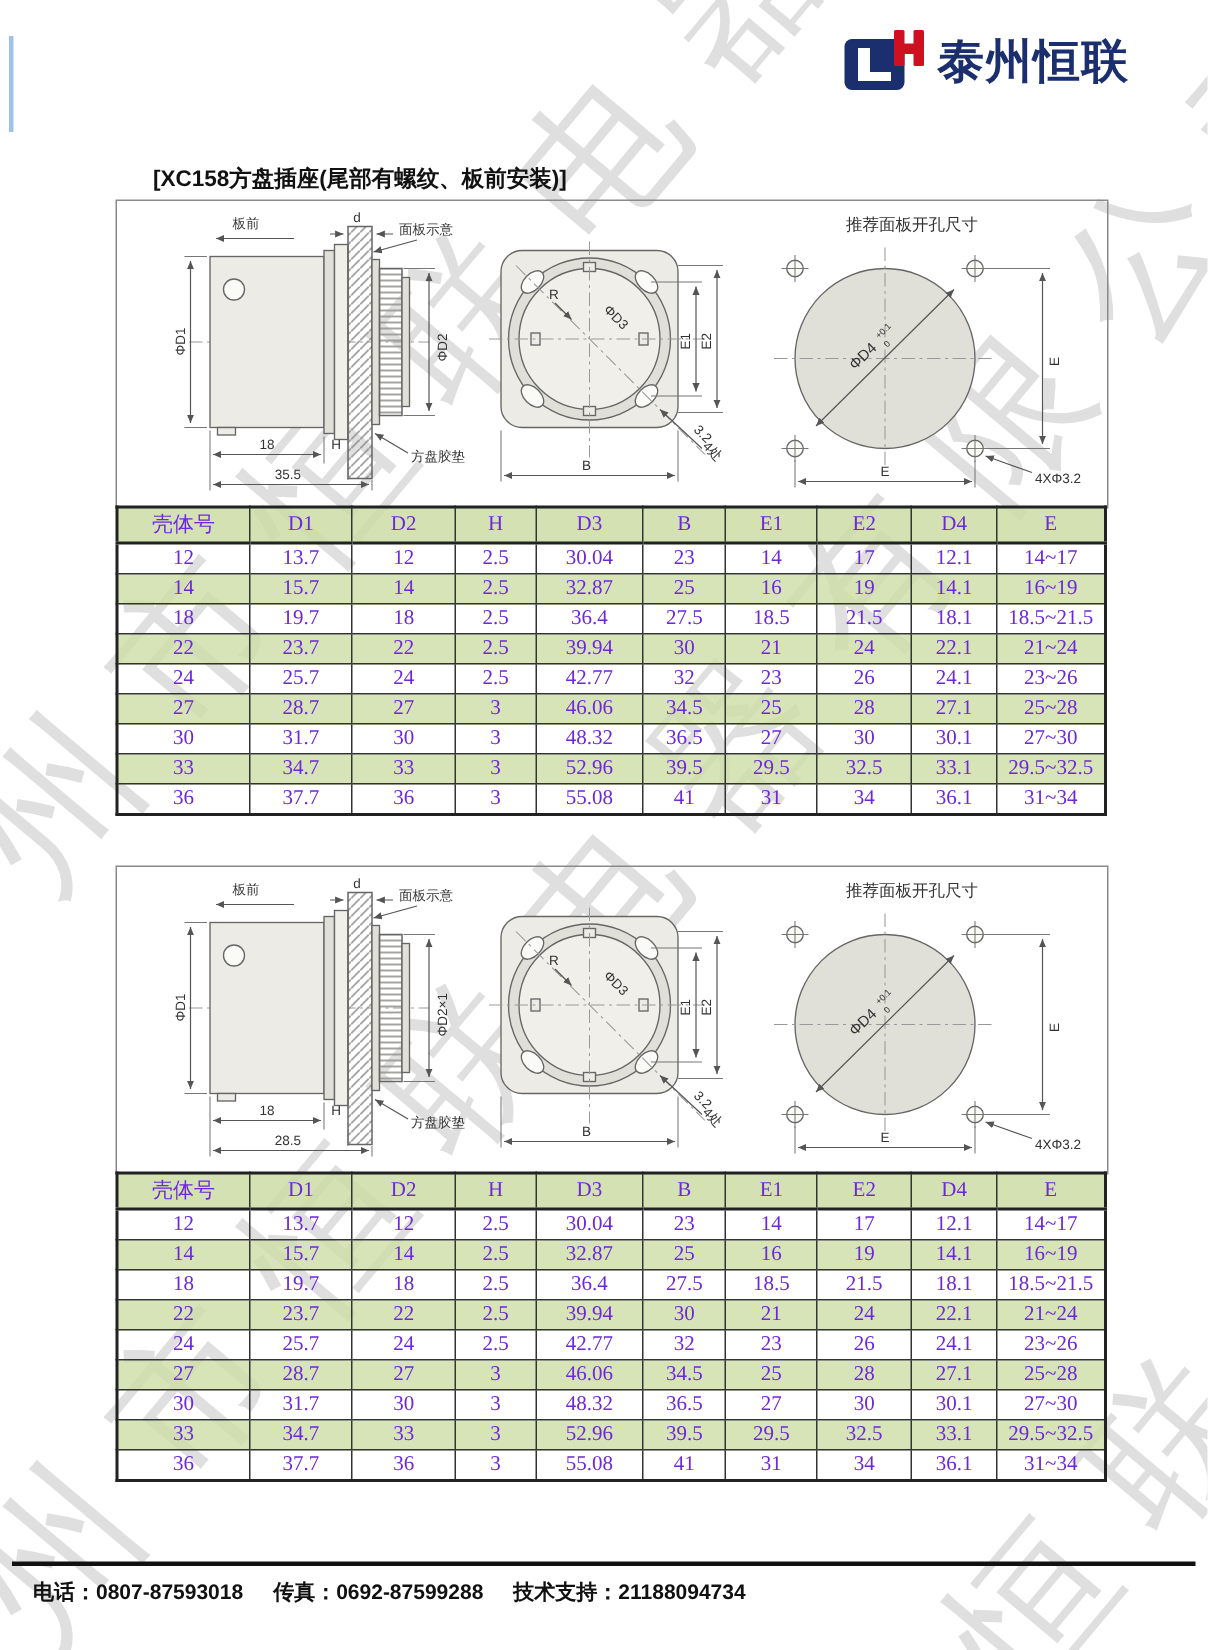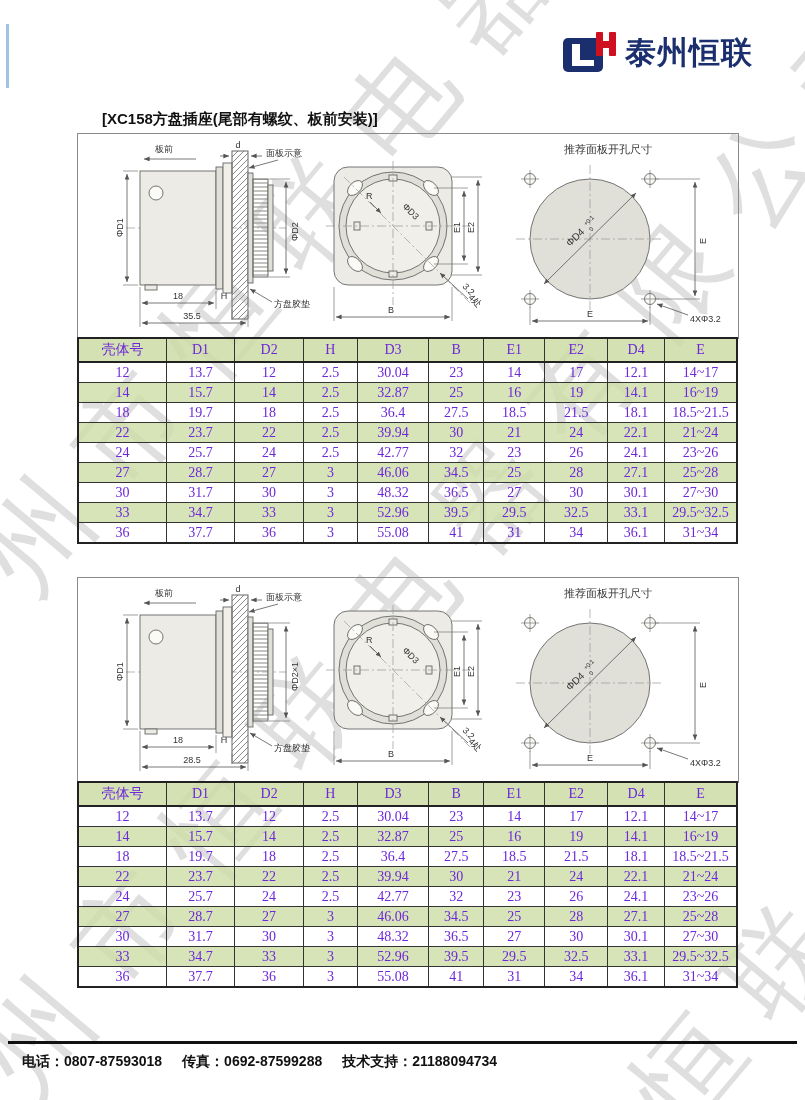--- a/index.html
+++ b/index.html
@@ -8,21 +8,21 @@
   
   .wm{position:absolute;z-index:0;font-size:105px;letter-spacing:36px;white-space:nowrap;
       color:rgba(175,175,175,0.40);transform-origin:0 0;transform:rotate(-50deg);
       font-family:"Liberation Sans",sans-serif;pointer-events:none;}
   .wm-a{left:-140px;top:640px;}
   .wm-b{left:-140px;top:1140px;}
   .wm-c{left:330px;top:1390px;}
   
   .blue-tick{position:absolute;z-index:1;left:6px;top:24px;width:3px;height:64px;background:#9fc3e8;}
   .slogan{position:absolute;z-index:1;left:28px;top:36px;font-size:25px;font-weight:700;letter-spacing:1px;}
-  .brand{position:absolute;z-index:1;left:562px;top:30px;display:flex;align-items:center;gap:7px;}
+  .brand{position:absolute;z-index:1;left:562px;top:18px;display:flex;align-items:center;gap:7px;}
   .brand-text{font-size:31px;font-weight:800;color:#1b2f6e;letter-spacing:1px;}
   
   .sec-title{position:absolute;z-index:1;left:70px;font-size:15px;font-weight:700;padding-left:32px;}
   .sec1-title{top:110px;} .sec2-title{top:554px;}
   .draw-box{position:absolute;z-index:1;left:77px;width:660px;height:204px;border:1px solid #8a8a8a;
             display:flex;align-items:flex-start;}
   .box1{top:133px;} .box2{top:577px;}
   .dwg{display:block;margin-top:3px;}
   
   .data-table{position:absolute;z-index:1;left:77px;width:661px;border-collapse:collapse;

